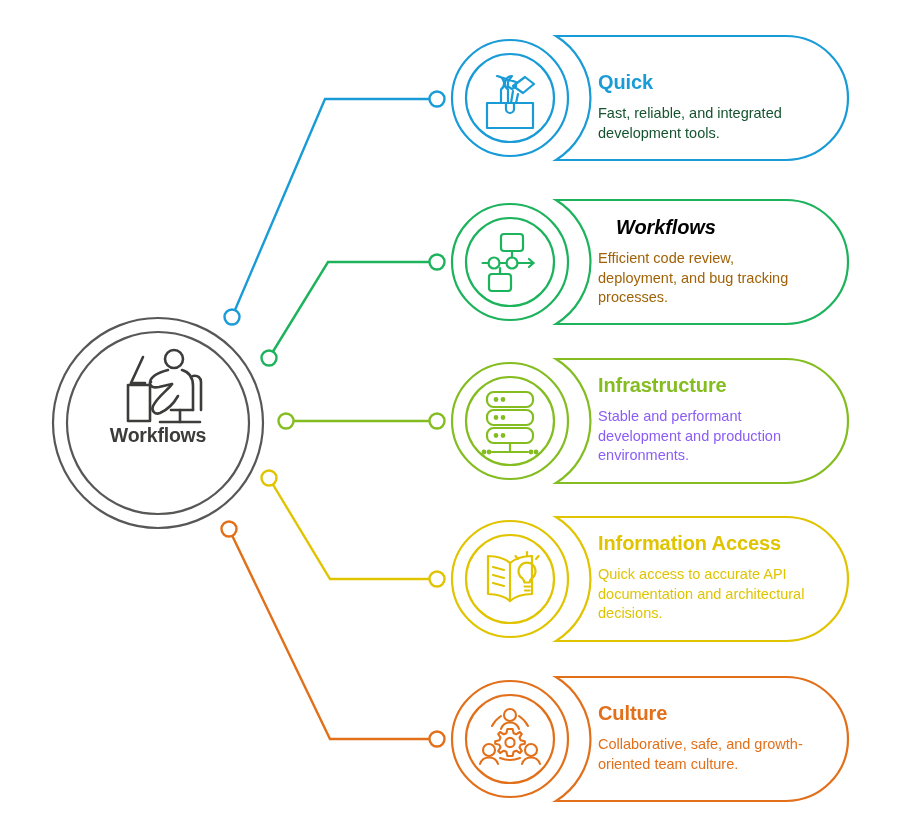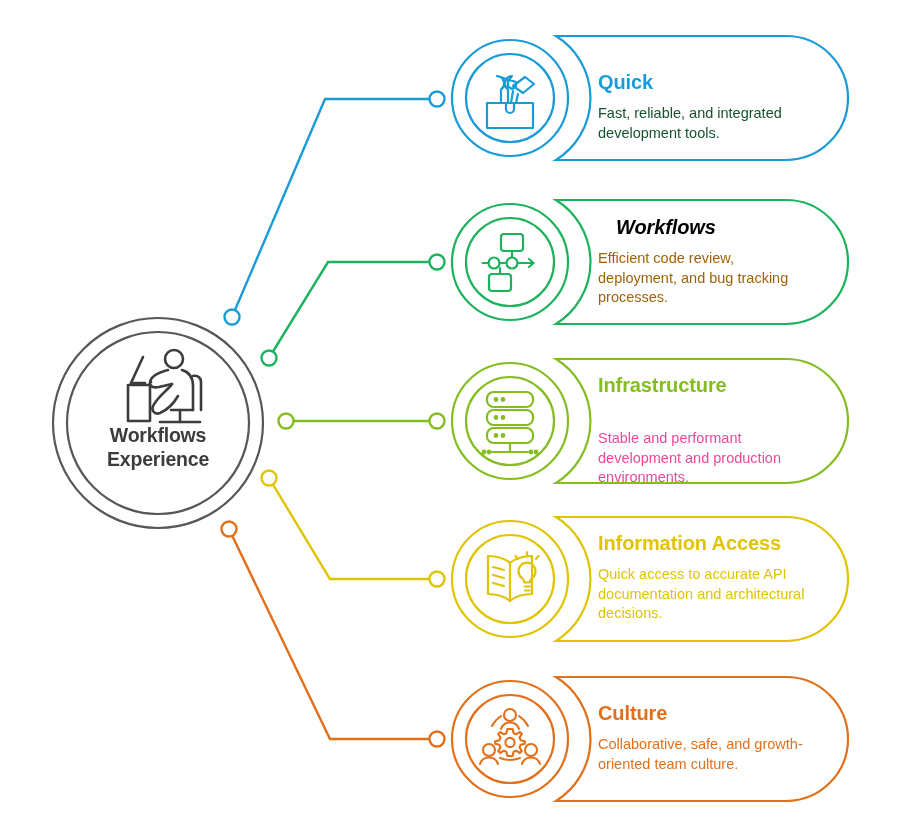--- a/index.html
+++ b/index.html
@@ -185,29 +185,28 @@
       <path d="M193,410 l-22,0"></path>
       <path d="M180,410 l0,12"></path>
       <path d="M160,422 l40,0"></path>
       <path d="M193,376 c5,-1 8,2 8,6 l0,28"></path>
     </g>
   </g>
 </svg>
 
 <div class="hub-label" style="left:58px; top:423px;">
   <div>Workflows</div>
-  <div>Experience</div>
 </div>
 
 <div class="card-title" style="left:598px; top:70px; color:#199BD7;">Quick</div>
 <div class="card-desc" style="left:598px; top:104px; color:#14532d;">Fast, reliable, and integrated development tools.</div>
 
 <div class="card-title" style="left:616px; top:215px; color:#000000;font-style:italic;">Workflows</div>
 <div class="card-desc" style="left:598px; top:249px; color:#a16207;">Efficient code review, deployment, and bug tracking processes.</div>
 
 <div class="card-title" style="left:598px; top:373px; color:#84BD20;">Infrastructure</div>
-<div class="card-desc" style="left:598px; top:429px; color:#ec4899;">Stable and performant development and production environments.</div>
+<div class="card-desc" style="left:598px; top:407px; color:#8b5cf6;">Stable and performant development and production environments.</div>
 
 <div class="card-title" style="left:598px; top:531px; color:#E0C400;">Information Access</div>
 <div class="card-desc" style="left:598px; top:565px; color:#E0C400;">Quick access to accurate API documentation and architectural decisions.</div>
 
 <div class="card-title" style="left:598px; top:701px; color:#E2701A;">Culture</div>
 <div class="card-desc" style="left:598px; top:735px; color:#E2701A;">Collaborative, safe, and growth-oriented team culture.</div>
 
 </body></html>

